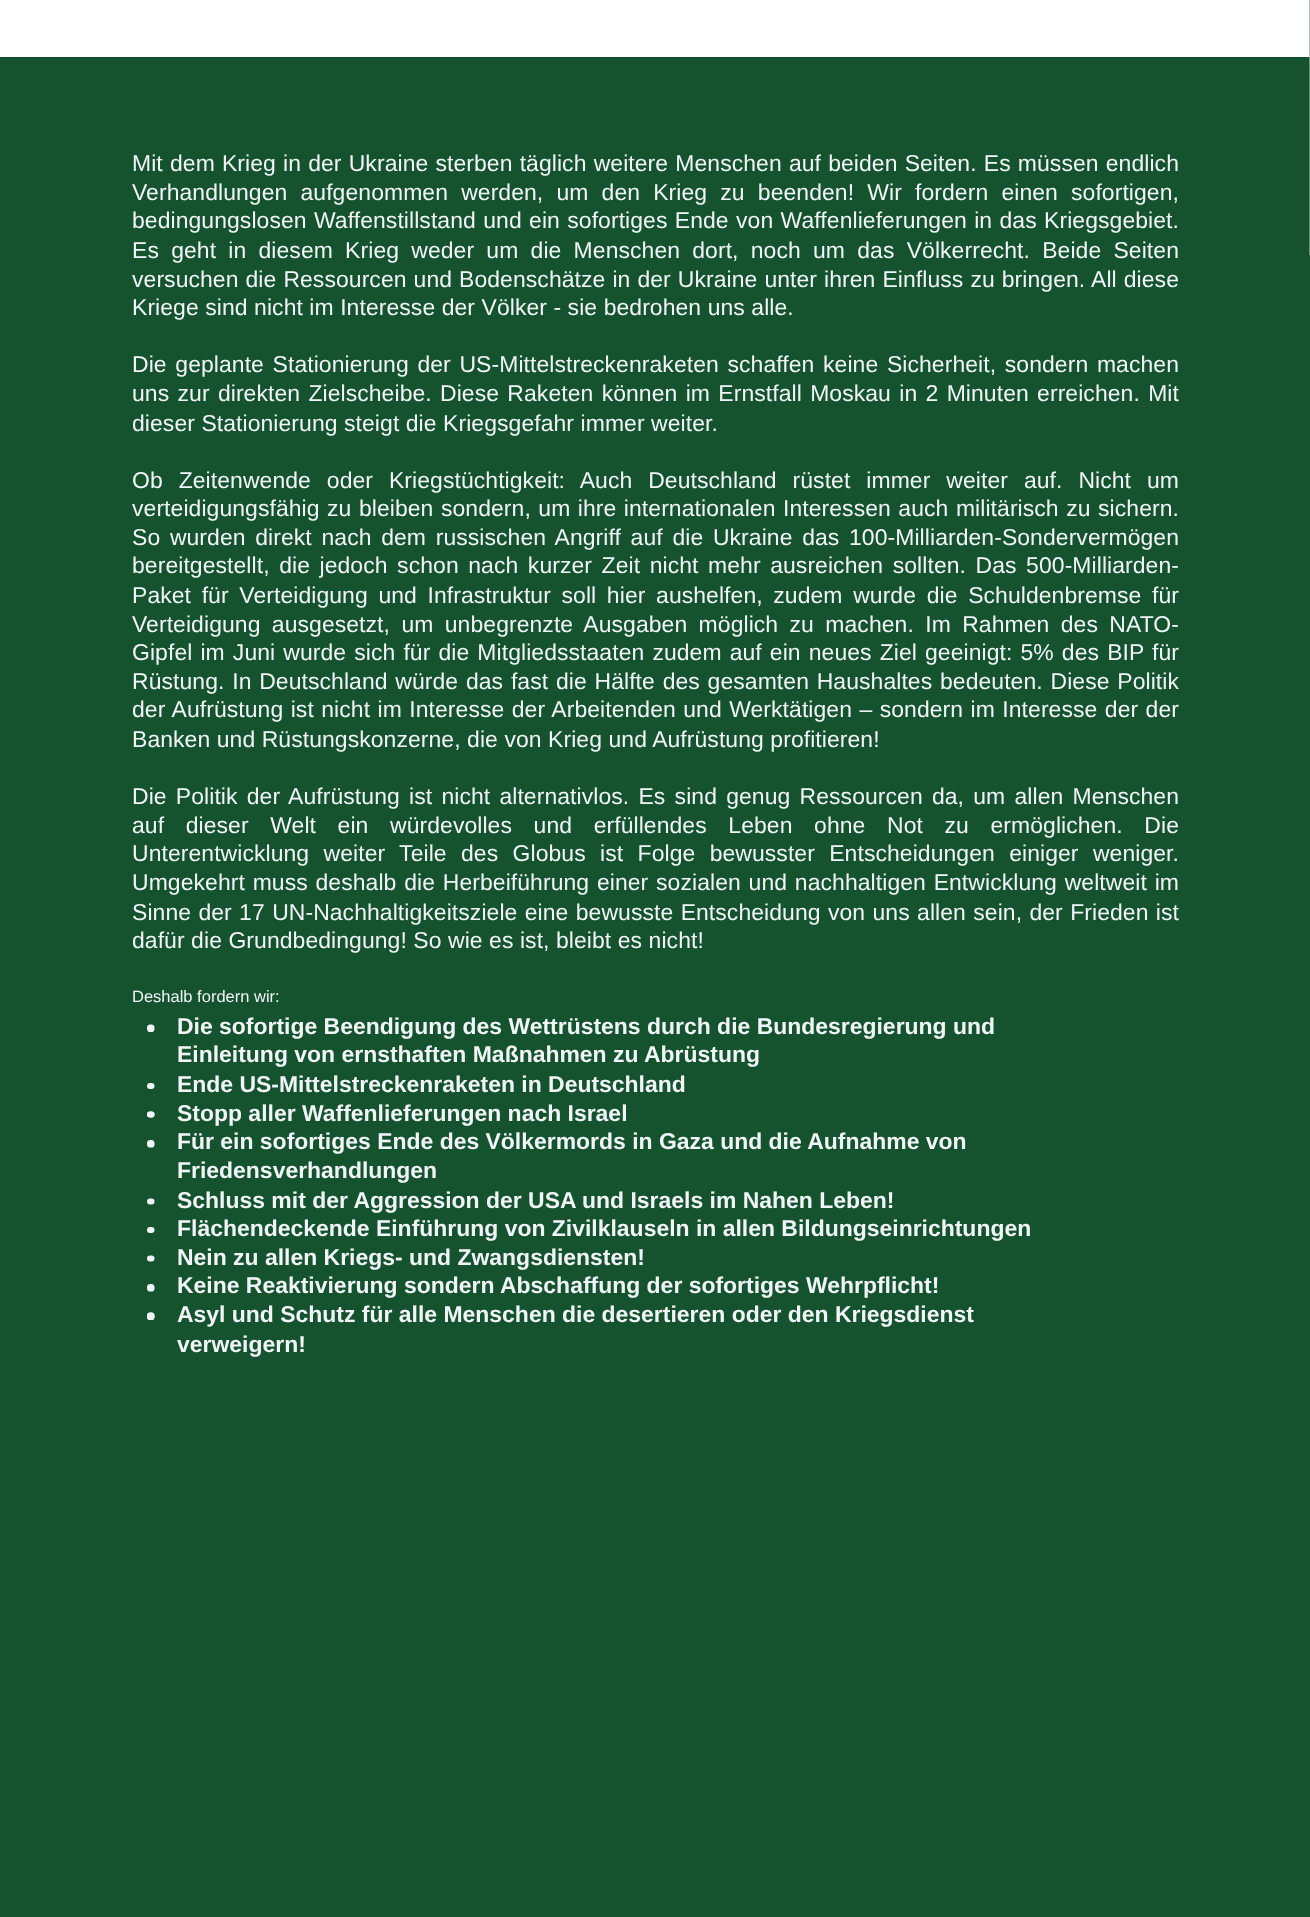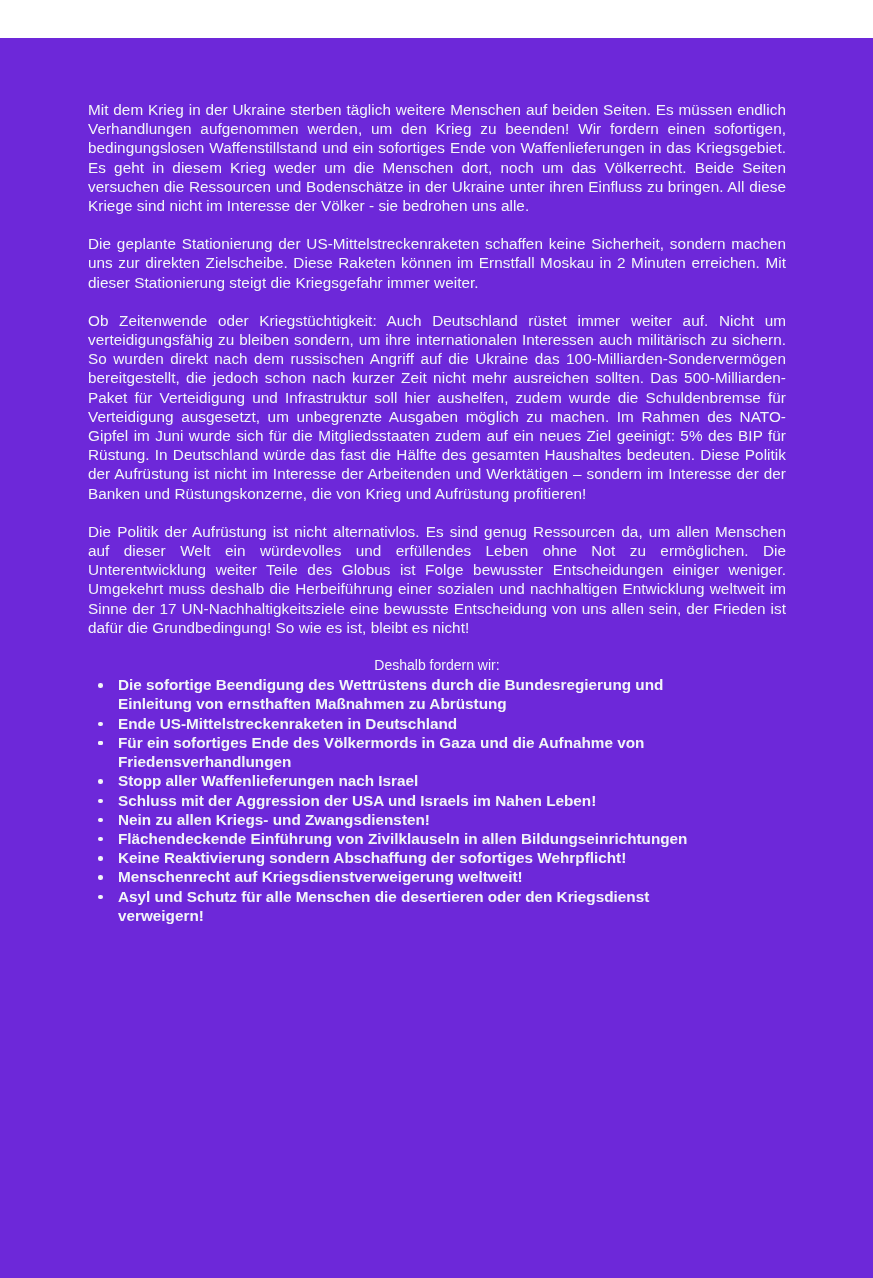--- a/index.html
+++ b/index.html
@@ -8,38 +8,37 @@
       height: 1278px;
       background: #ffffff;
       overflow: hidden;
       font-family: "Liberation Sans", sans-serif;
     }
     .top-bar {
       height: 38px;
       background: #ffffff;
     }
     .panel {
-      background: #6d28d9;
+      background: #14532d;
       height: 1240px;
       box-sizing: border-box;
       padding: 62px 87px 0 88px;
       color: #f2f5f8;
     }
     .para {
       margin: 0 0 19px 0;
       font-size: 15.3px;
       line-height: 19.2px;
       text-align: justify;
       letter-spacing: 0.05px;
     }
     .intro {
       margin: 0;
-      font-size: 14px;
+      font-size: 11px;
       line-height: 19.2px;
-      text-align: center;
     }
     ul.demands {
       margin: 0;
       padding: 0 0 0 30px;
       list-style: none;
       font-weight: bold;
     }
     ul.demands li {
       position: relative;
       font-size: 15.3px;
@@ -65,22 +64,22 @@
   <p class="para">Mit dem Krieg in der Ukraine sterben täglich weitere Menschen auf beiden Seiten. Es müssen endlich Verhandlungen aufgenommen werden, um den Krieg zu beenden! Wir fordern einen sofortigen, bedingungslosen Waffenstillstand und ein sofortiges Ende von Waffenlieferungen in das Kriegsgebiet. Es geht in diesem Krieg weder um die Menschen dort, noch um das Völkerrecht. Beide Seiten versuchen die Ressourcen und Bodenschätze in der Ukraine unter ihren Einfluss zu bringen. All diese Kriege sind nicht im Interesse der Völker - sie bedrohen uns alle.</p>
   <p class="para">Die geplante Stationierung der US-Mittelstreckenraketen schaffen keine Sicherheit, sondern machen uns zur direkten Zielscheibe. Diese Raketen können im Ernstfall Moskau in 2 Minuten erreichen. Mit dieser Stationierung steigt die Kriegsgefahr immer weiter.</p>
   <p class="para">Ob Zeitenwende oder Kriegstüchtigkeit: Auch Deutschland rüstet immer weiter auf. Nicht um verteidigungsfähig zu bleiben sondern, um ihre internationalen Interessen auch militärisch zu sichern. So wurden direkt nach dem russischen Angriff auf die Ukraine das 100-Milliarden-Sondervermögen bereitgestellt, die jedoch schon nach kurzer Zeit nicht mehr ausreichen sollten. Das 500-Milliarden-Paket für Verteidigung und Infrastruktur soll hier aushelfen, zudem wurde die Schuldenbremse für Verteidigung ausgesetzt, um unbegrenzte Ausgaben möglich zu machen. Im Rahmen des NATO-Gipfel im Juni wurde sich für die Mitgliedsstaaten zudem auf ein neues Ziel geeinigt: 5% des BIP für Rüstung. In Deutschland würde das fast die Hälfte des gesamten Haushaltes bedeuten. Diese Politik der Aufrüstung ist nicht im Interesse der Arbeitenden und Werktätigen – sondern im Interesse der der Banken und Rüstungskonzerne, die von Krieg und Aufrüstung profitieren!</p>
   <p class="para">Die Politik der Aufrüstung ist nicht alternativlos. Es sind genug Ressourcen da, um allen Menschen auf dieser Welt ein würdevolles und erfüllendes Leben ohne Not zu ermöglichen. Die Unterentwicklung weiter Teile des Globus ist Folge bewusster Entscheidungen einiger weniger. Umgekehrt muss deshalb die Herbeiführung einer sozialen und nachhaltigen Entwicklung weltweit im Sinne der 17 UN-Nachhaltigkeitsziele eine bewusste Entscheidung von uns allen sein, der Frieden ist dafür die Grundbedingung! So wie es ist, bleibt es nicht!</p>
 
   <p class="intro">Deshalb fordern wir:</p>
   <ul class="demands">
     <li><span class="bullet"></span><span>Die sofortige Beendigung des Wettrüstens durch die Bundesregierung und Einleitung von ernsthaften Maßnahmen zu Abrüstung</span></li>
     <li><span class="bullet"></span><span>Ende US-Mittelstreckenraketen in Deutschland</span></li>
     <li><span class="bullet"></span></li>
+    <li><span class="bullet"></span><span>Stopp aller Waffenlieferungen nach Israel</span></li>
     <li><span class="bullet"></span><span>Für ein sofortiges Ende des Völkermords in Gaza und die Aufnahme von Friedensverhandlungen</span></li>
-    <li><span class="bullet"></span><span>Stopp aller Waffenlieferungen nach Israel</span></li>
     <li><span class="bullet"></span><span>Schluss mit der Aggression der USA und Israels im Nahen Leben!</span></li>
+    <li><span class="bullet"></span><span>Flächendeckende Einführung von Zivilklauseln in allen Bildungseinrichtungen</span></li>
     <li><span class="bullet"></span><span>Nein zu allen Kriegs- und Zwangsdiensten!</span></li>
-    <li><span class="bullet"></span><span>Flächendeckende Einführung von Zivilklauseln in allen Bildungseinrichtungen</span></li>
     <li><span class="bullet"></span><span>Keine Reaktivierung sondern Abschaffung der sofortiges Wehrpflicht!</span></li>
-    <li><span class="bullet"></span><span>Menschenrecht auf Kriegsdienstverweigerung weltweit!</span></li>
+    <li><span class="bullet"></span></li>
     <li><span class="bullet"></span><span>Asyl und Schutz für alle Menschen die desertieren oder den Kriegsdienst verweigern!</span></li>
   </ul>
 </div>
 
 </body></html>

